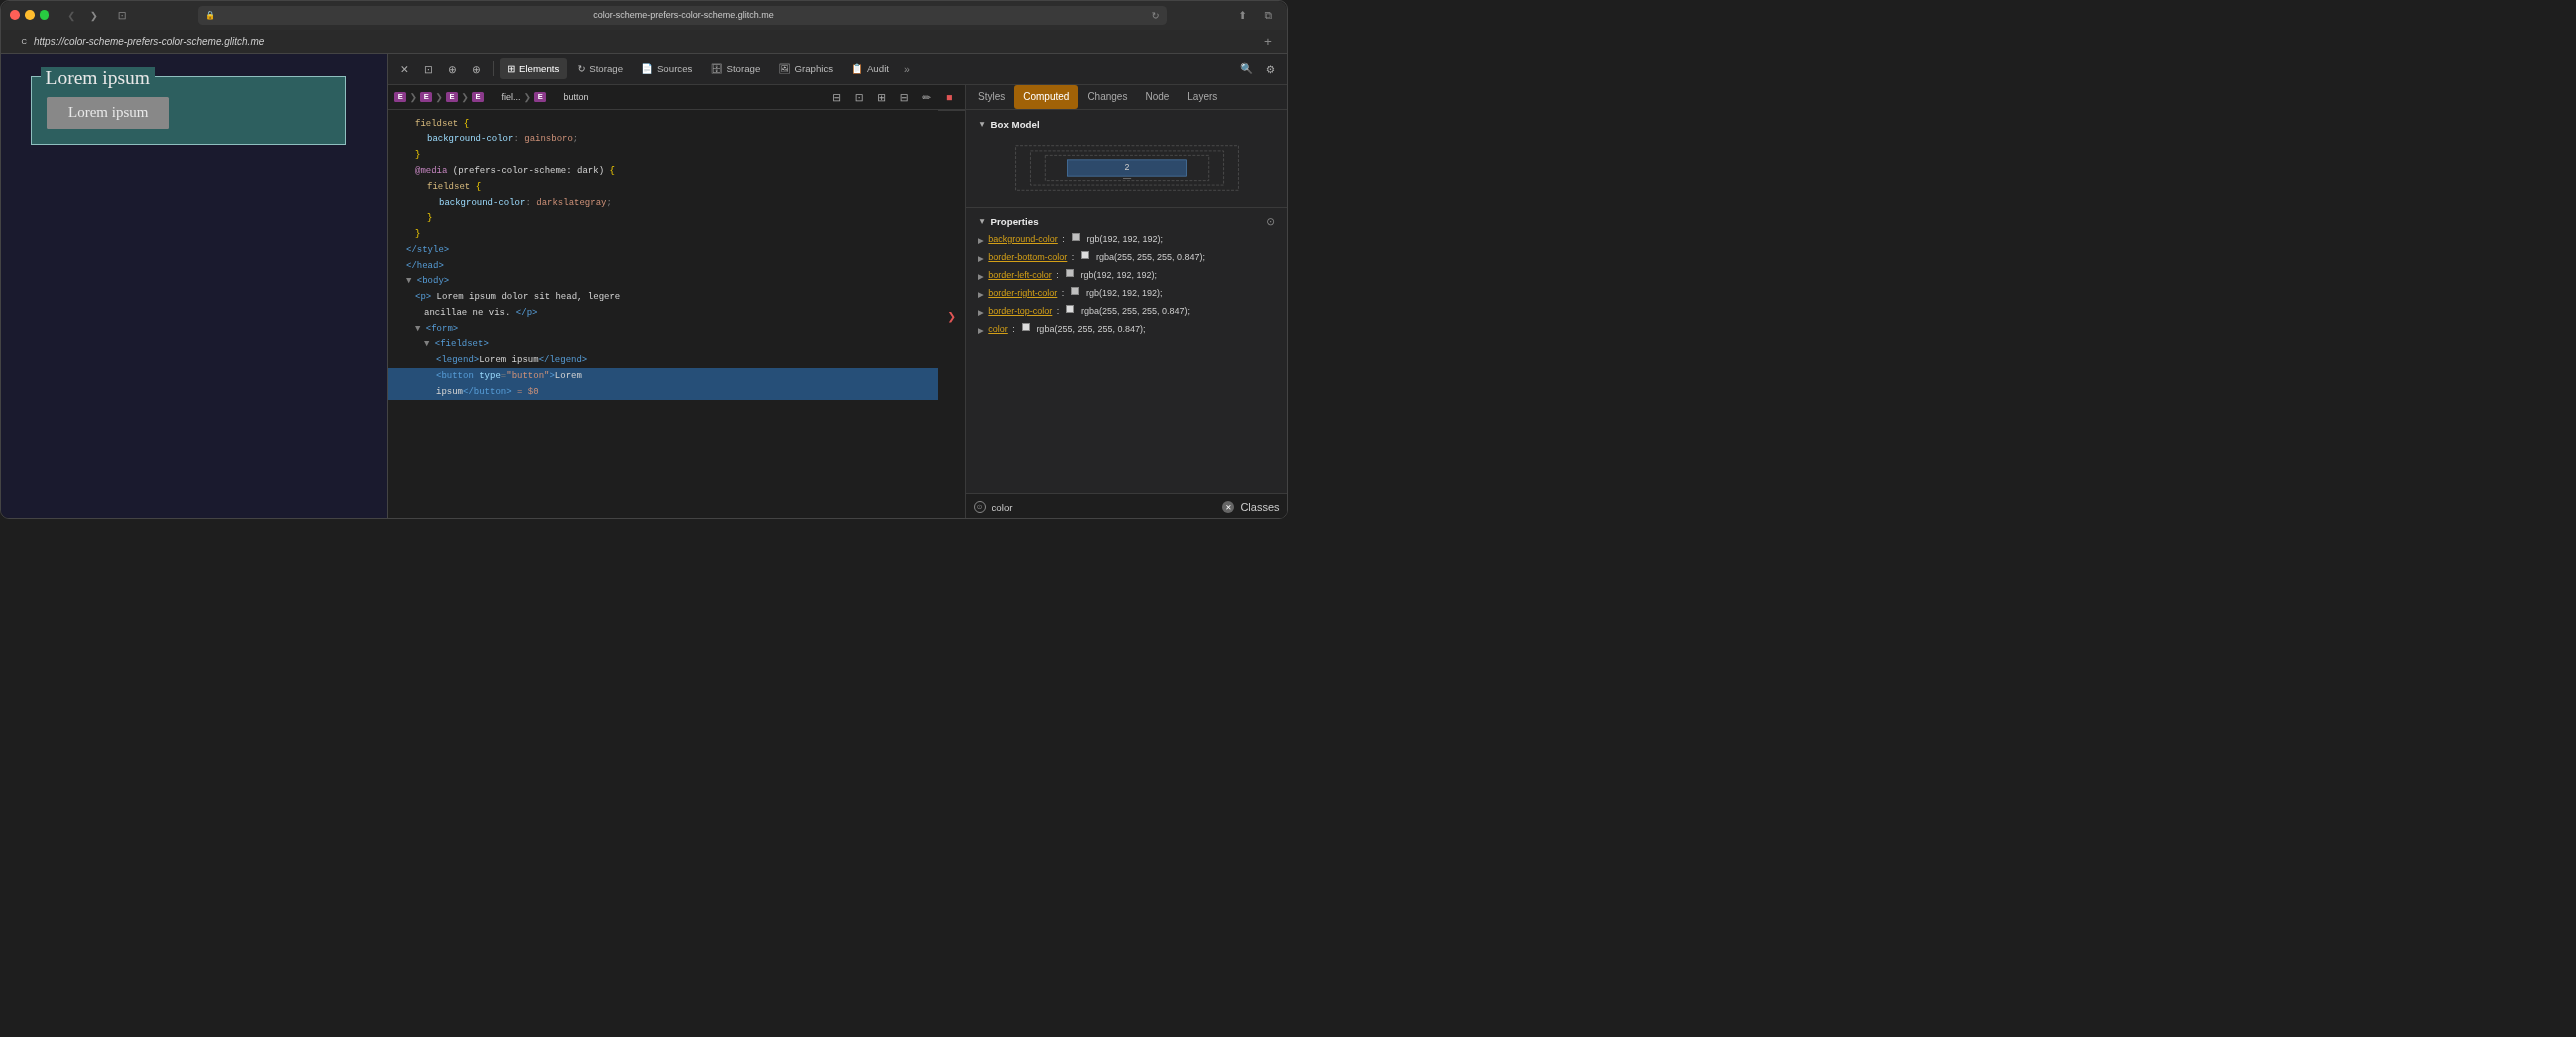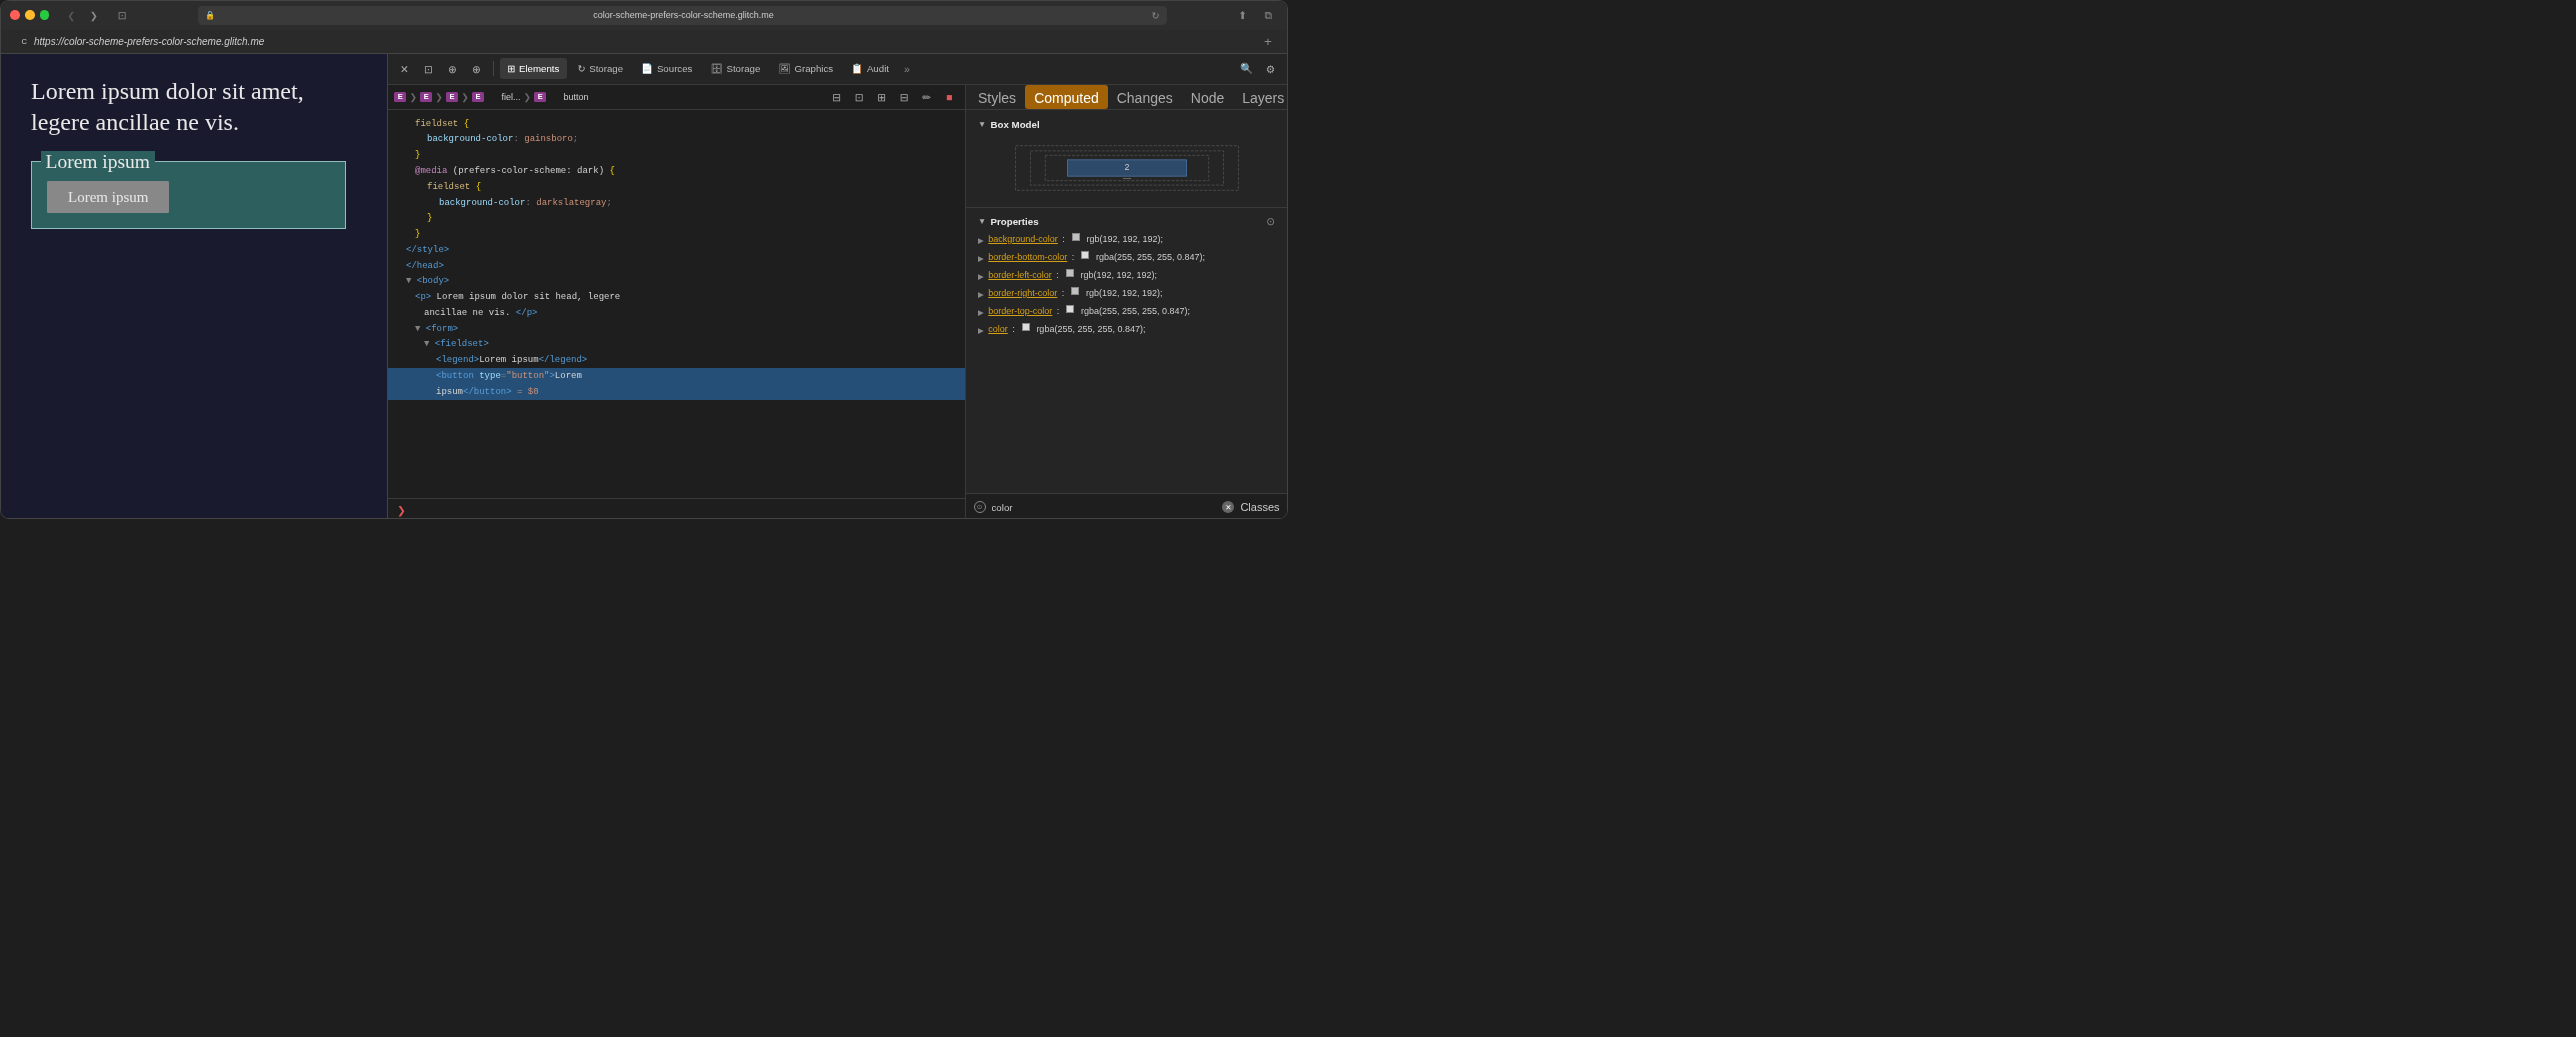--- a/index.html
+++ b/index.html
@@ -331,21 +331,21 @@
       align-items: center;
       justify-content: center;
     }
 
     
     .code-panel {
       flex: 1;
       background: #1e1e1e;
       overflow-y: auto;
       display: flex;
-      flex-direction: column;
+      flex-direction: row;
     }
     .code-area {
       flex: 1;
       padding: 6px 0;
       font-family: 'Courier New', monospace;
       font-size: 9px;
       line-height: 1.6;
     }
     .code-line {
       padding: 0.7px 9px;
@@ -387,26 +387,26 @@
     }
     .right-panel-tabs {
       height: 25.5px;
       display: flex;
       align-items: center;
       border-bottom: 0.7px solid #3a3a3a;
       padding: 0 3px;
     }
     .rp-tab {
       padding: 3px 9px;
-      font-size: 14px;
+      font-size: 10px;
       color: #aaa;
       cursor: pointer;
       height: 24px;
       display: flex;
-      align-items: flex-end;
+      align-items: center;
     }
     .rp-tab.active {
       color: #fff;
       background: #a16207;
       border-radius: 3px;
       color: #fff;
       font-weight: 500;
     }
     
     .box-model-section {
@@ -573,21 +573,20 @@
   <div class="tab">
     <span class="favicon">C</span>
     <span style="max-width:255px;overflow:hidden;text-overflow:ellipsis;white-space:nowrap;font-size:10px;color:#ccc;font-style:italic;">https://color-scheme-prefers-color-scheme.glitch.me</span>
   </div>
   <button class="tab-add-btn">+</button>
 </div>
 
 <div class="main-layout">
 
   <div class="page-preview">
-    <div class="page-text-large">Lorem ipsum dolor sit amet,<br>legere ancillae ne vis.</div>
     <div class="fieldset-container">
       <span class="fieldset-legend">Lorem ipsum</span>
       <button class="page-button">Lorem ipsum</button>
     </div>
   </div>
 
   <div class="devtools">
 
     <div class="devtools-toolbar">
       <button class="dt-icon-btn">✕</button>

